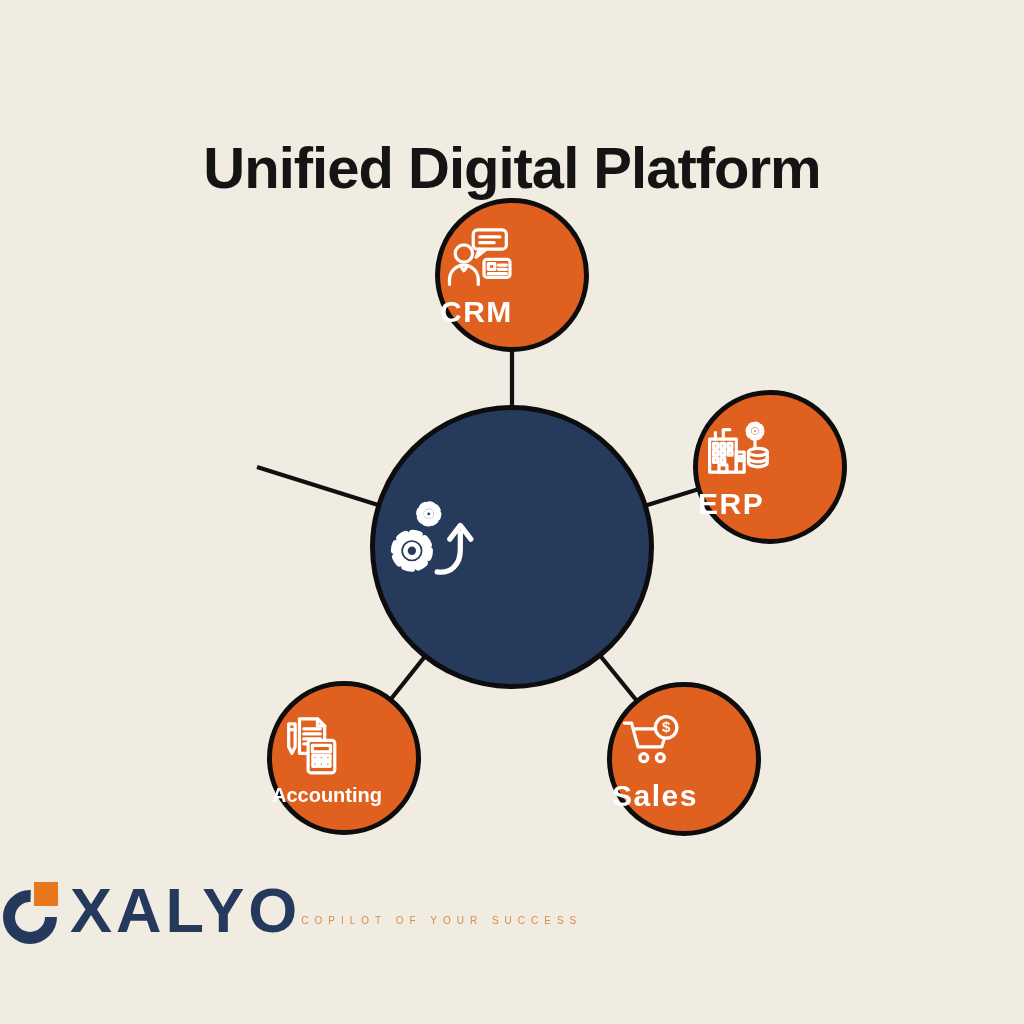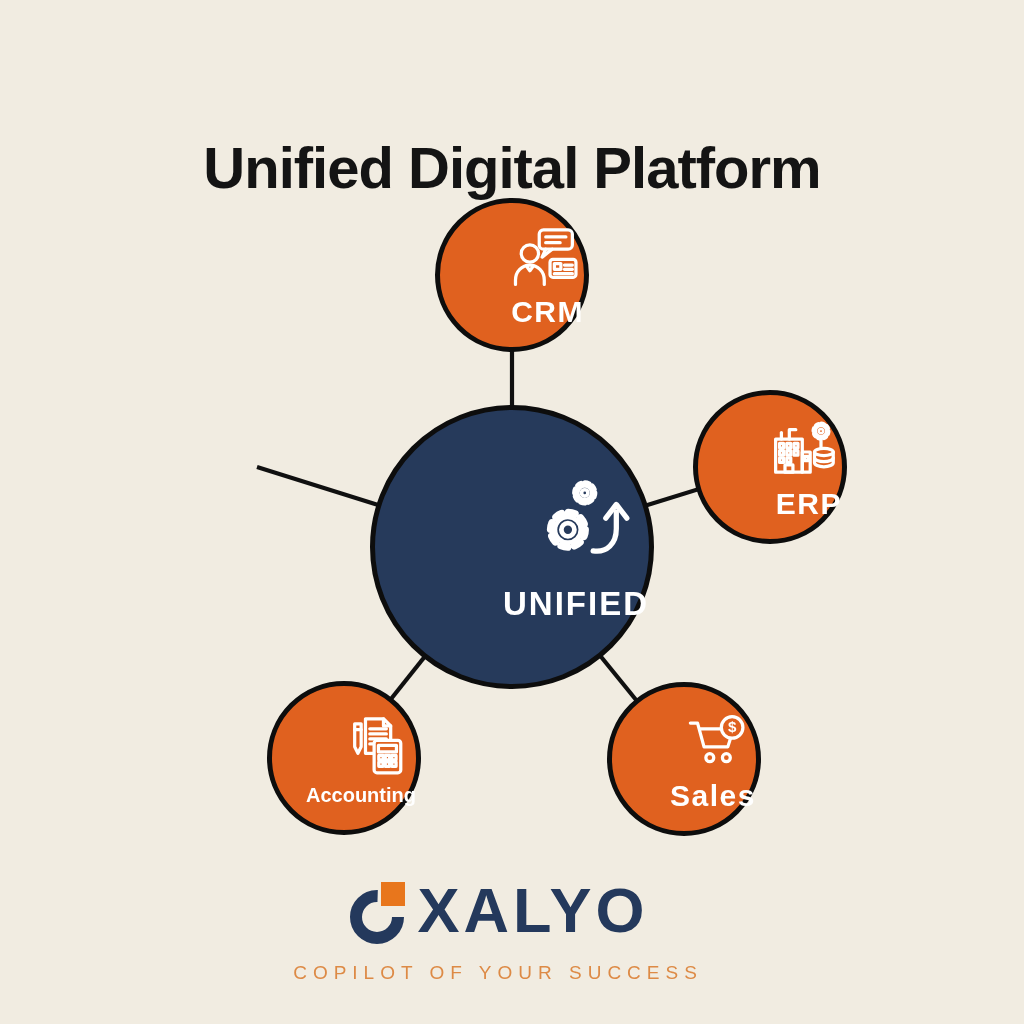--- a/index.html
+++ b/index.html
@@ -9,21 +9,21 @@
     font-family:"Liberation Sans",sans-serif;
   }
   .title{
     position:absolute;top:86px;left:0;width:1024px;text-align:center;
     font-size:58px;font-weight:700;letter-spacing:-1px;color:#141414;margin-top:48px;
   }
   .connectors{position:absolute;top:0;left:0;z-index:1;}
   .circle{
     position:absolute;z-index:2;border-radius:50%;box-sizing:border-box;
     border:5px solid #0d0d0d;display:flex;flex-direction:column;
-    align-items:flex-end;justify-content:center;text-align:center;
+    align-items:flex-start;justify-content:center;text-align:center;
   }
   .node{width:154px;height:154px;background:#e0611f;}
   .node-crm{left:435px;top:198px;}
   .node-hr{left:180px;top:390px;}
   .node-erp{left:693px;top:390px;}
   .node-accounting{left:267px;top:681px;}
   .node-sales{left:607px;top:682px;}
   .node-icon{width:78px;height:72px;margin-top:2px;}
   .node-label{
     color:#ffffff;font-weight:700;font-size:30px;letter-spacing:1.5px;
@@ -31,30 +31,30 @@
   }
   .node-accounting .node-label{font-size:20px;letter-spacing:0px;}
   .center-node{left:370px;top:405px;width:284px;height:284px;background:#263a5b;}
   .center-icon{width:118px;height:100px;margin-top:6px;}
   .center-label{
     color:#ffffff;font-weight:700;font-size:33px;letter-spacing:2px;
     line-height:1.25;margin-top:8px;
   }
   .footer{
     position:absolute;top:878px;left:0;width:996px;z-index:2;
-    display:flex;flex-direction:column;align-items:center;
+    display:flex;flex-direction:row;align-items:center;
   }
   .logo-row{display:flex;align-items:center;gap:4px;}
   .logo-mark{width:66px;height:68px;}
   .logo-wordmark{
     color:#24395c;font-weight:700;font-size:63px;letter-spacing:4px;
     line-height:1;transform:translateY(-2px);
   }
   .tagline{
-    margin-top:16px;color:#dd8a45;font-size:19px;font-weight:400;
+    margin-top:16px;color:#dd8a45;font-size:10px;font-weight:400;
     letter-spacing:6px;
   }
   svg .stroke{fill:none;stroke:#ffffff;stroke-width:4.5;stroke-linecap:round;stroke-linejoin:round;}
 </style>
 </head>
 <body>
 
 <div class="canvas">
 
   <div class="title">Unified Digital Platform</div>
@@ -76,21 +76,20 @@
         <circle cx="50" cy="17" r="6.8" stroke-width="4"></circle>
         <circle cx="50" cy="17" r="3" stroke-width="3.5"></circle>
         <circle cx="34" cy="52" r="16.5" stroke-width="7" stroke-dasharray="6.48 6.48"></circle>
         <circle cx="34" cy="52" r="12.3"></circle>
         <circle cx="34" cy="52" r="6.2"></circle>
         <path d="M58 72 c13 2 22-7 22-21 v-16" stroke-width="5"></path>
         <path d="M70 41 l10-13 10 13" stroke-width="5"></path>
       </g>
     </svg>
     <div class="center-label">
-      <div>UNIFIED</div>
     </div>
   </div>
 
   <div class="circle node node-crm">
     <svg class="node-icon" viewBox="0 0 100 100">
       <g class="stroke">
         <rect x="42" y="8" width="46" height="27" rx="6"></rect>
         <line x1="51" y1="18" x2="79" y2="18"></line>
         <line x1="51" y1="26" x2="71" y2="26"></line>
         <path d="M51 35 l-5 11 14-11"></path>

